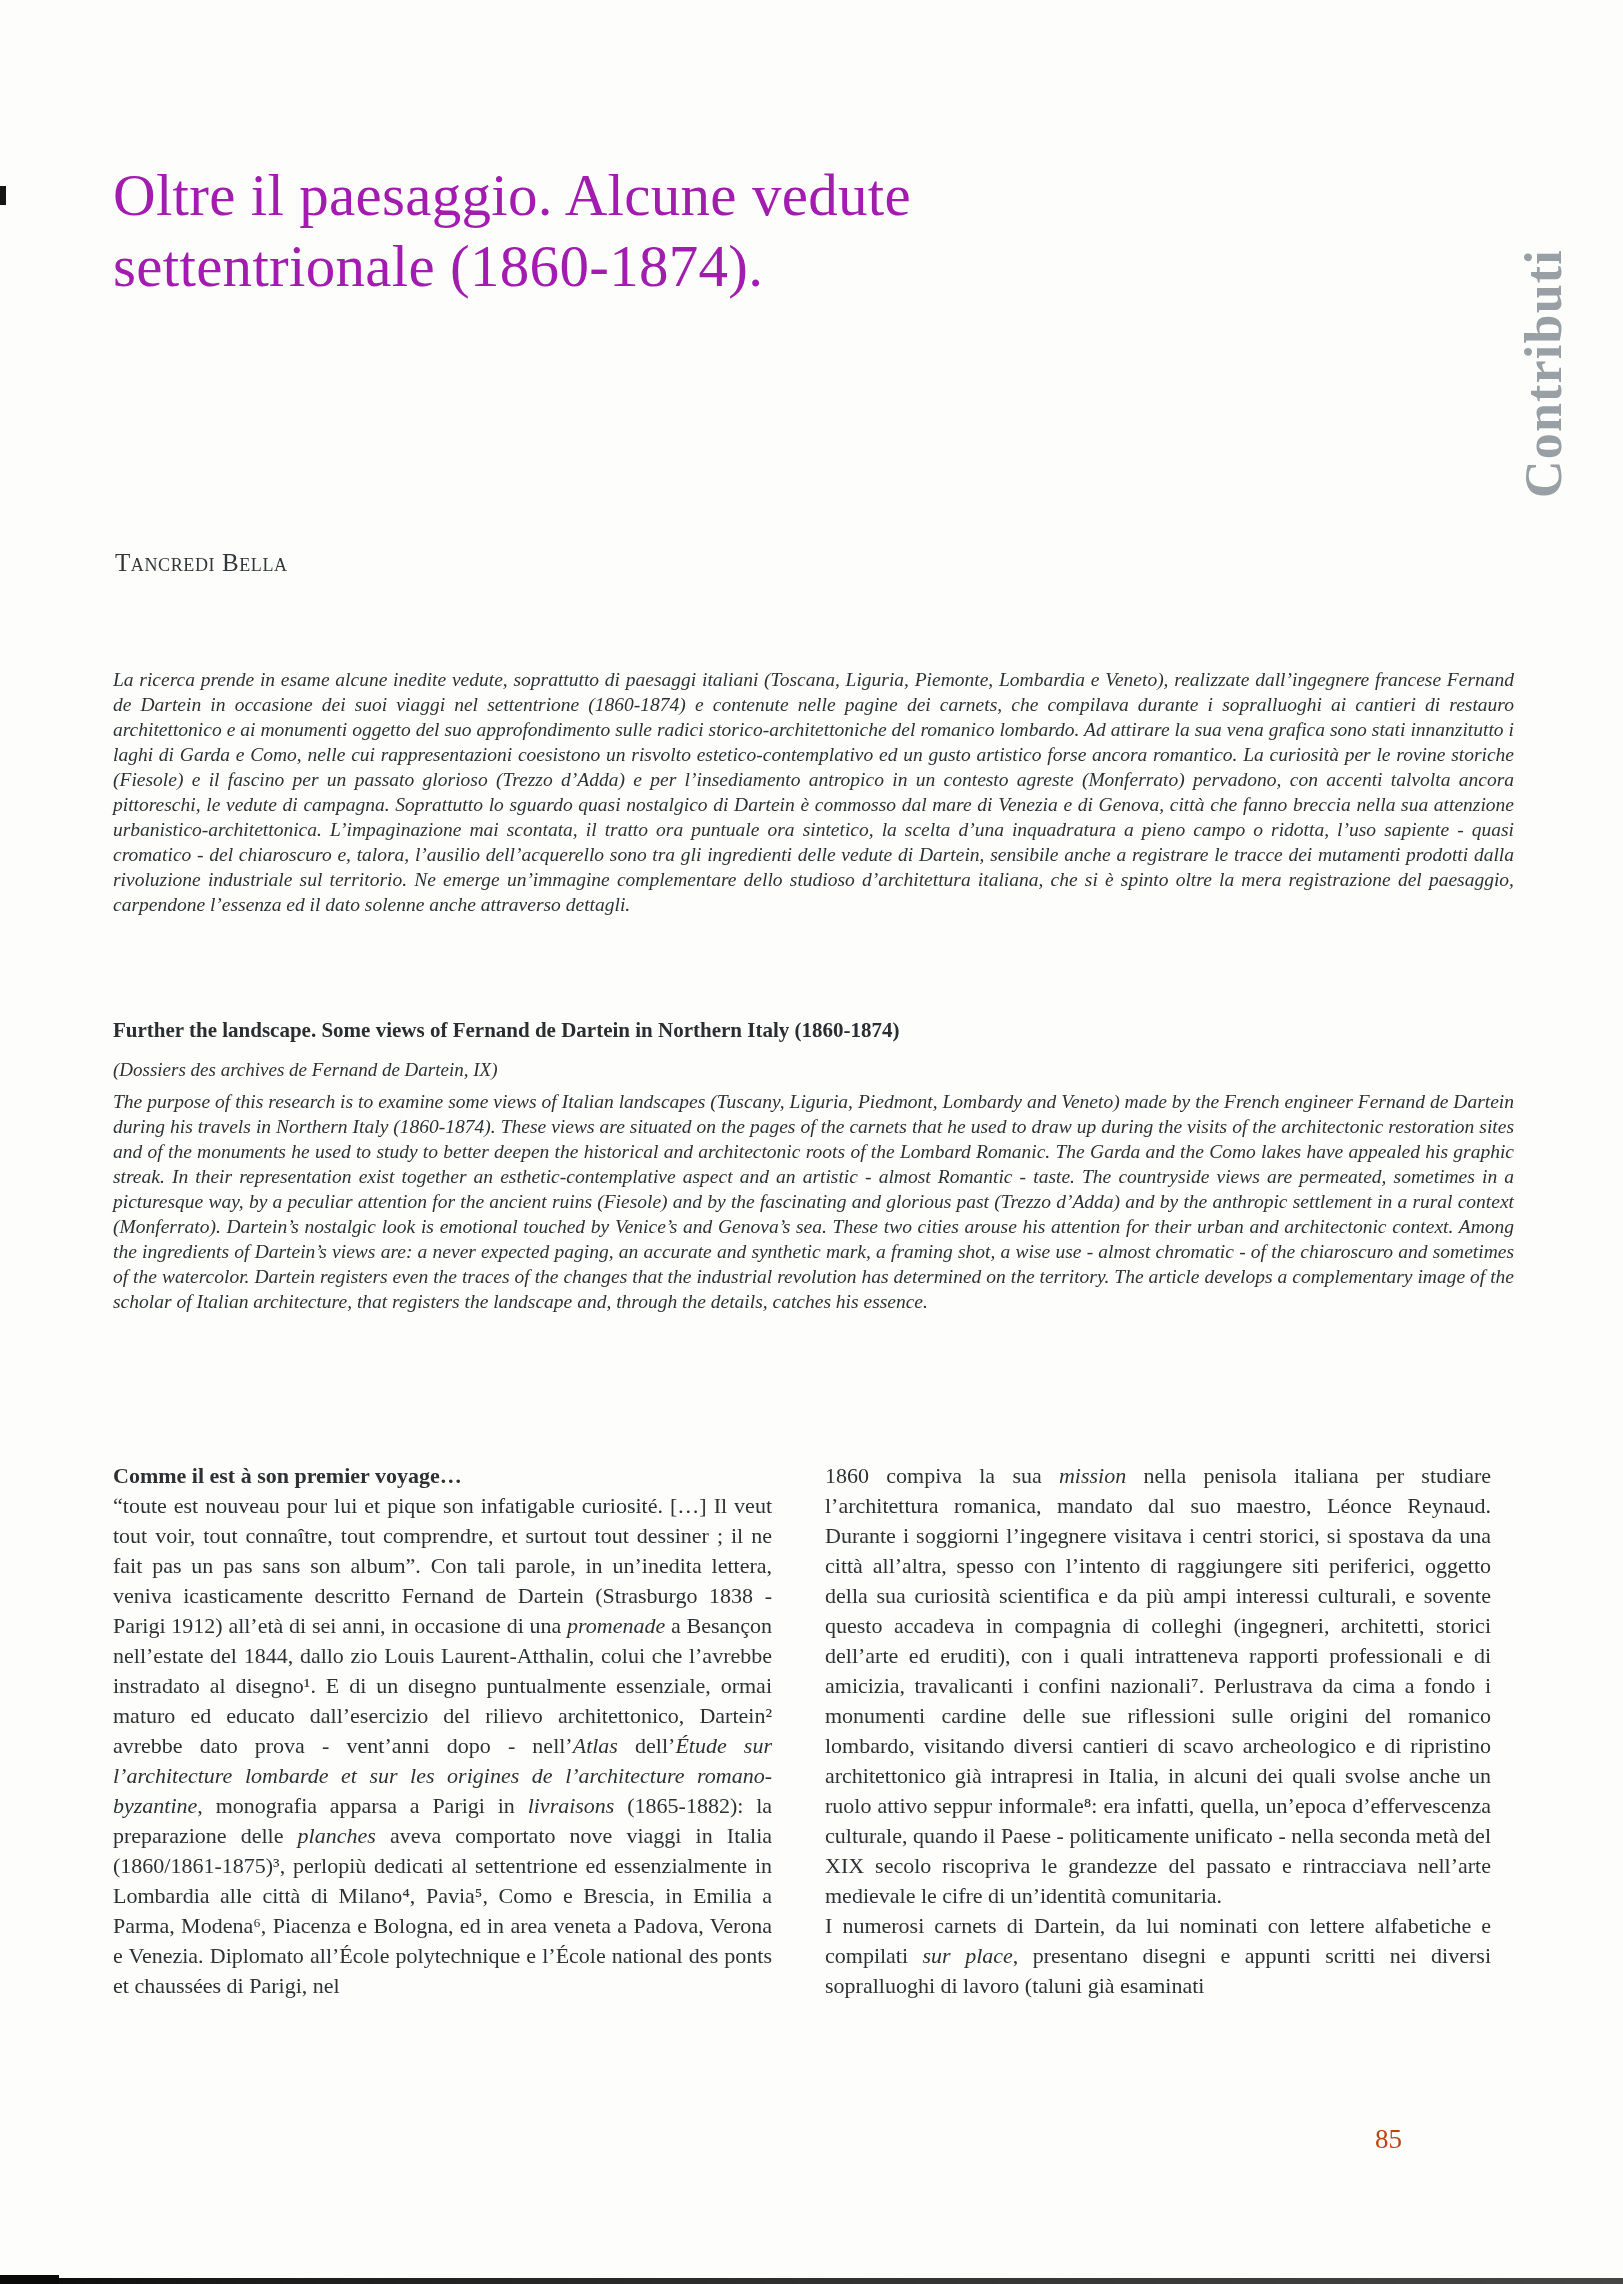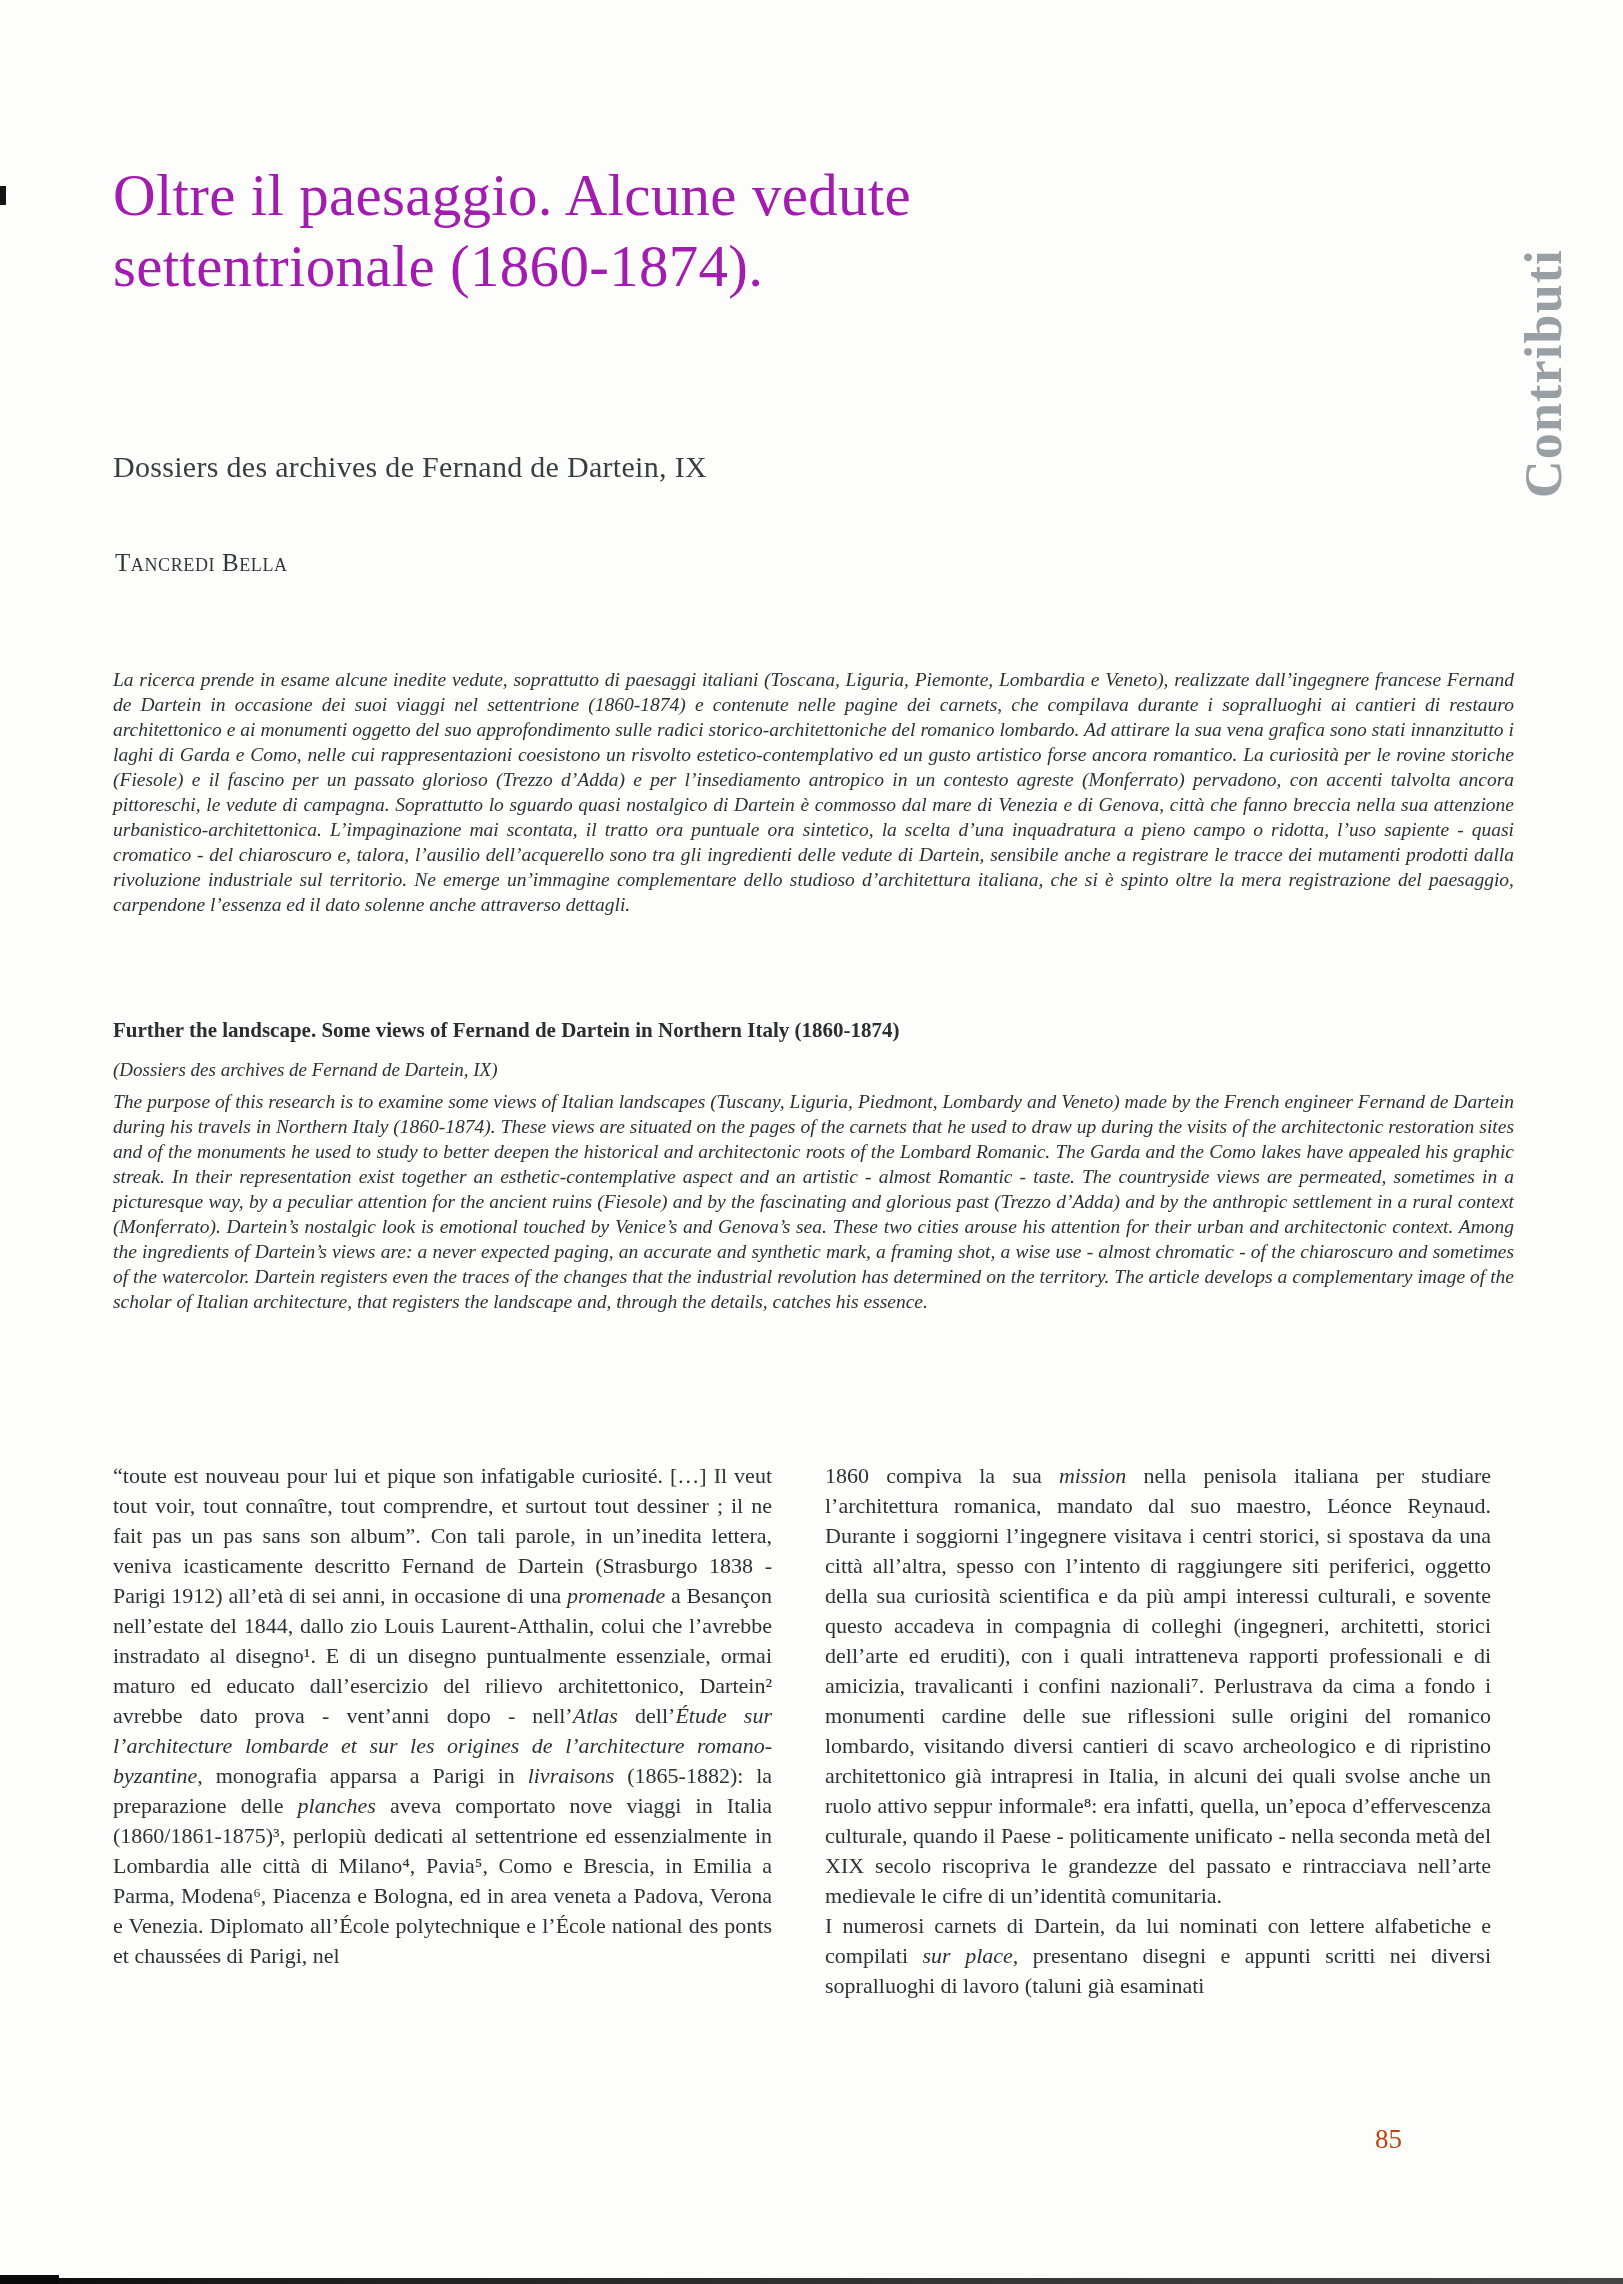--- a/index.html
+++ b/index.html
@@ -142,33 +142,33 @@
 
   <div class="contributi">
     <span>Contributi</span>
   </div>
 
   <h1 class="title">
     <span class="tline">Oltre il paesaggio. Alcune vedute</span>
     <span class="tline">settentrionale (1860-1874).</span>
   </h1>
 
-  <div class="subtitle">Dossiers des archives de Fernand de Dartein, IX</div>
 
   <div class="author">Tancredi Bella</div>
 
   <div class="abstract-it">La ricerca prende in esame alcune inedite vedute, soprattutto di paesaggi italiani (Toscana, Liguria, Piemonte, Lombardia e Veneto), realizzate dall’ingegnere francese Fernand de Dartein in occasione dei suoi viaggi nel settentrione (1860-1874) e contenute nelle pagine dei carnets, che compilava durante i sopralluoghi ai cantieri di restauro architettonico e ai monumenti oggetto del suo approfondimento sulle radici storico-architettoniche del romanico lombardo. Ad attirare la sua vena grafica sono stati innanzitutto i laghi di Garda e Como, nelle cui rappresentazioni coesistono un risvolto estetico-contemplativo ed un gusto artistico forse ancora romantico. La curiosità per le rovine storiche (Fiesole) e il fascino per un passato glorioso (Trezzo d’Adda) e per l’insediamento antropico in un contesto agreste (Monferrato) pervadono, con accenti talvolta ancora pittoreschi, le vedute di campagna. Soprattutto lo sguardo quasi nostalgico di Dartein è commosso dal mare di Venezia e di Genova, città che fanno breccia nella sua attenzione urbanistico-architettonica. L’impaginazione mai scontata, il tratto ora puntuale ora sintetico, la scelta d’una inquadratura a pieno campo o ridotta, l’uso sapiente - quasi cromatico - del chiaroscuro e, talora, l’ausilio dell’acquerello sono tra gli ingredienti delle vedute di Dartein, sensibile anche a registrare le tracce dei mutamenti prodotti dalla rivoluzione industriale sul territorio. Ne emerge un’immagine complementare dello studioso d’architettura italiana, che si è spinto oltre la mera registrazione del paesaggio, carpendone l’essenza ed il dato solenne anche attraverso dettagli.</div>
 
   <div class="en-heading">Further the landscape. Some views of Fernand de Dartein in Northern Italy (1860-1874)</div>
 
   <div class="en-series">(Dossiers des archives de Fernand de Dartein, IX)</div>
 
   <div class="abstract-en">The purpose of this research is to examine some views of Italian landscapes (Tuscany, Liguria, Piedmont, Lombardy and Veneto) made by the French engineer Fernand de Dartein during his travels in Northern Italy (1860-1874). These views are situated on the pages of the carnets that he used to draw up during the visits of the architectonic restoration sites and of the monuments he used to study to better deepen the historical and architectonic roots of the Lombard Romanic. The Garda and the Como lakes have appealed his graphic streak. In their representation exist together an esthetic-contemplative aspect and an artistic - almost Romantic - taste. The countryside views are permeated, sometimes in a picturesque way, by a peculiar attention for the ancient ruins (Fiesole) and by the fascinating and glorious past (Trezzo d’Adda) and by the anthropic settlement in a rural context (Monferrato). Dartein’s nostalgic look is emotional touched by Venice’s and Genova’s sea. These two cities  arouse his attention for their urban and architectonic context. Among the ingredients of Dartein’s views are: a never expected paging, an accurate and synthetic mark, a framing shot, a wise use - almost chromatic - of the chiaroscuro and sometimes of the watercolor. Dartein registers even the traces of the changes that the industrial revolution has determined on the territory. The article develops a complementary image of the scholar of Italian architecture, that registers the landscape and, through the details, catches his essence.</div>
 
   <div class="col col-left">
+    <div class="body-heading">Comme il est à son premier voyage…</div>
     <p class="body-par">“toute est nouveau pour lui et pique son infatigable curiosité. […] Il veut tout voir, tout connaître, tout comprendre, et surtout tout dessiner ; il ne fait pas un pas sans son album”. Con tali parole, in un’inedita lettera, veniva icasticamente descritto Fernand de Dartein (Strasburgo 1838 - Parigi 1912) all’età di sei anni, in occasione di una <i>promenade</i> a Besançon nell’estate del 1844, dallo zio Louis Laurent-Atthalin, colui che l’avrebbe instradato al disegno¹. E di un disegno puntualmente essenziale, ormai maturo ed educato dall’esercizio del rilievo architettonico, Dartein² avrebbe dato prova - vent’anni dopo - nell’<i>Atlas</i> dell’<i>Étude sur l’architecture lombarde et sur les origines de l’architecture romano-byzantine</i>, monografia apparsa a Parigi in <i>livraisons</i> (1865-1882): la preparazione delle <i>planches</i> aveva comportato nove viaggi in Italia (1860/1861-1875)³, perlopiù dedicati al settentrione ed essenzialmente in Lombardia alle città di Milano⁴, Pavia⁵, Como e Brescia, in Emilia a Parma, Modena⁶, Piacenza e Bologna, ed in area veneta a Padova, Verona e Venezia. Diplomato all’École polytechnique e l’École national des ponts et chaussées di Parigi, nel</p>
   </div>
 
   <div class="col col-right">
     <p class="body-par">1860 compiva la sua <i>mission</i> nella penisola italiana per studiare l’architettura romanica, mandato dal suo maestro, Léonce Reynaud. Durante i soggiorni l’ingegnere visitava i centri storici, si spostava da una città all’altra, spesso con l’intento di raggiungere siti periferici, oggetto della sua curiosità scientifica e da più ampi interessi culturali, e sovente questo accadeva in compagnia di colleghi (ingegneri, architetti, storici dell’arte ed eruditi), con i quali intratteneva rapporti professionali e di amicizia, travalicanti i confini nazionali⁷. Perlustrava da cima a fondo i monumenti cardine delle sue riflessioni sulle origini del romanico lombardo, visitando diversi cantieri di scavo archeologico e di ripristino architettonico già intrapresi in Italia, in alcuni dei quali svolse anche un ruolo attivo seppur informale⁸: era infatti, quella, un’epoca d’effervescenza culturale, quando il Paese - politicamente unificato - nella seconda metà del XIX secolo riscopriva le grandezze del passato e rintracciava nell’arte medievale le cifre di un’identità comunitaria.</p>
     <p class="body-par">I numerosi carnets di Dartein, da lui nominati con lettere alfabetiche e compilati <i>sur place</i>, presentano disegni e appunti scritti nei diversi sopralluoghi di lavoro (taluni già esaminati</p>
   </div>
 
   <div class="page-number">85</div>
 

